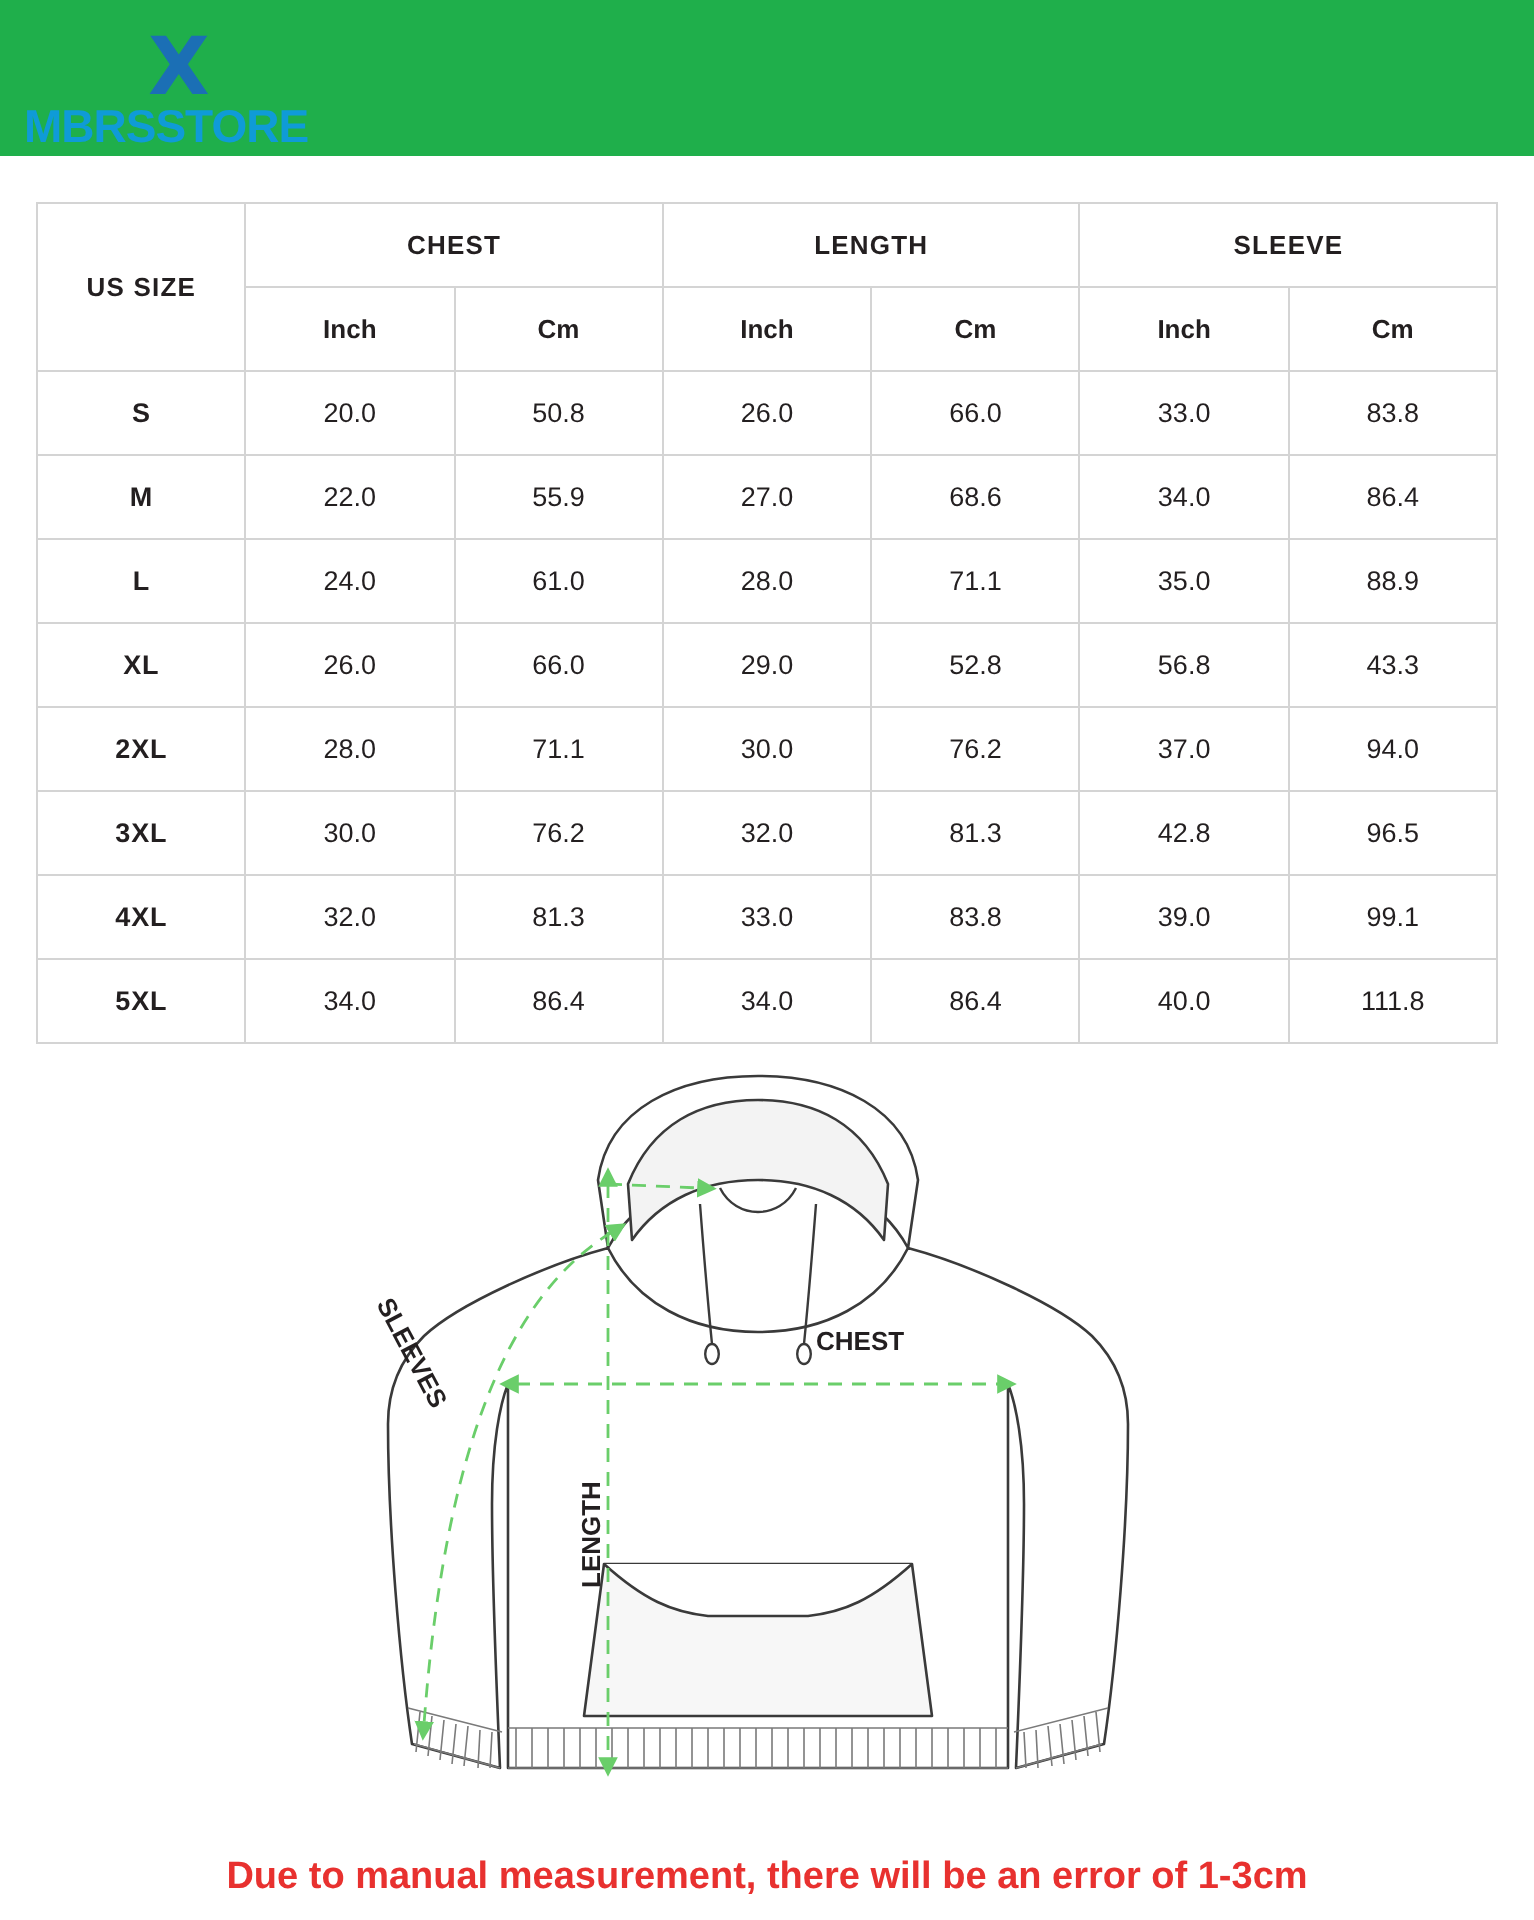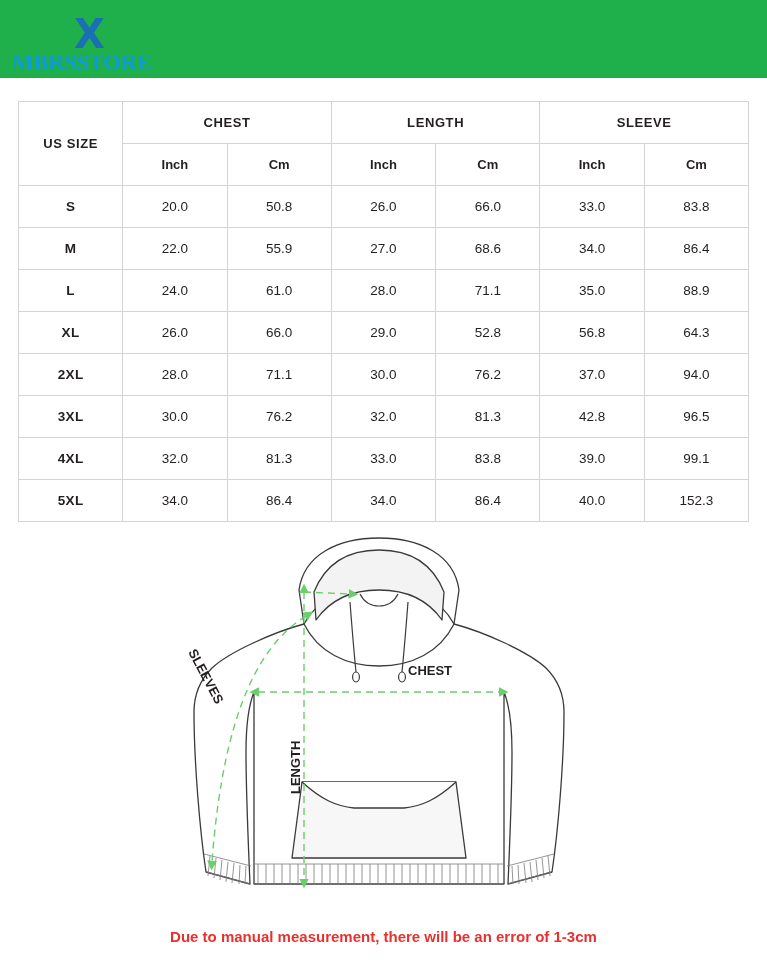--- a/index.html
+++ b/index.html
@@ -52,21 +52,21 @@
     line-height: 40px;
   }
   .brand-name {
     position: absolute;
     left: 0px;
     top: 36px;
     font-size: 23px;
     font-weight: bold;
     color: #0f9bd7;
     letter-spacing: -0.5px;
-    font-family: Liberation Serif, serif;
+    font-family: Liberation Sans, sans-serif;
   }
 
   
   .table-wrap {
     margin: 23px 18px 0 18px;
   }
   table.size-table {
     width: 731px;
     border-collapse: collapse;
     table-layout: fixed;
@@ -102,21 +102,21 @@
     position: relative;
     width: 767px;
     height: 390px;
     margin-top: 10px;
   }
   .illus svg { display: block; margin: 0 auto; }
 
   .note {
     text-align: center;
     color: #e8312f;
-    font-size: 15px;
+    font-size: 19px;
     font-weight: bold;
     margin-top: 6px;
   }
 </style>
 </head>
 <body>
 
 <div class="header">
   <div class="brand">
     <span class="brand-x">X</span>
@@ -179,21 +179,21 @@
           <td>35.0</td>
           <td>88.9</td>
         </tr>
       <tr>
           <td class="rowhead">XL</td>
           <td>26.0</td>
           <td>66.0</td>
           <td>29.0</td>
           <td>52.8</td>
           <td>56.8</td>
-          <td>64.3</td>
+          <td>43.3</td>
         </tr>
       <tr>
           <td class="rowhead">2XL</td>
           <td>28.0</td>
           <td>71.1</td>
           <td>30.0</td>
           <td>76.2</td>
           <td>37.0</td>
           <td>94.0</td>
         </tr>
@@ -215,21 +215,21 @@
           <td>39.0</td>
           <td>99.1</td>
         </tr>
       <tr>
           <td class="rowhead">5XL</td>
           <td>34.0</td>
           <td>86.4</td>
           <td>34.0</td>
           <td>86.4</td>
           <td>40.0</td>
-          <td>152.3</td>
+          <td>111.8</td>
         </tr>
     </tbody>
   </table>
 </div>
 
 <div class="illus">
   <svg width="460" height="390" viewBox="0 0 460 390">
     <defs>
       <marker id="arrL" markerWidth="7" markerHeight="7" refX="6" refY="3.5" orient="auto">
         <path d="M7,0 L0,3.5 L7,7 z" fill="#6ace6a"></path>

